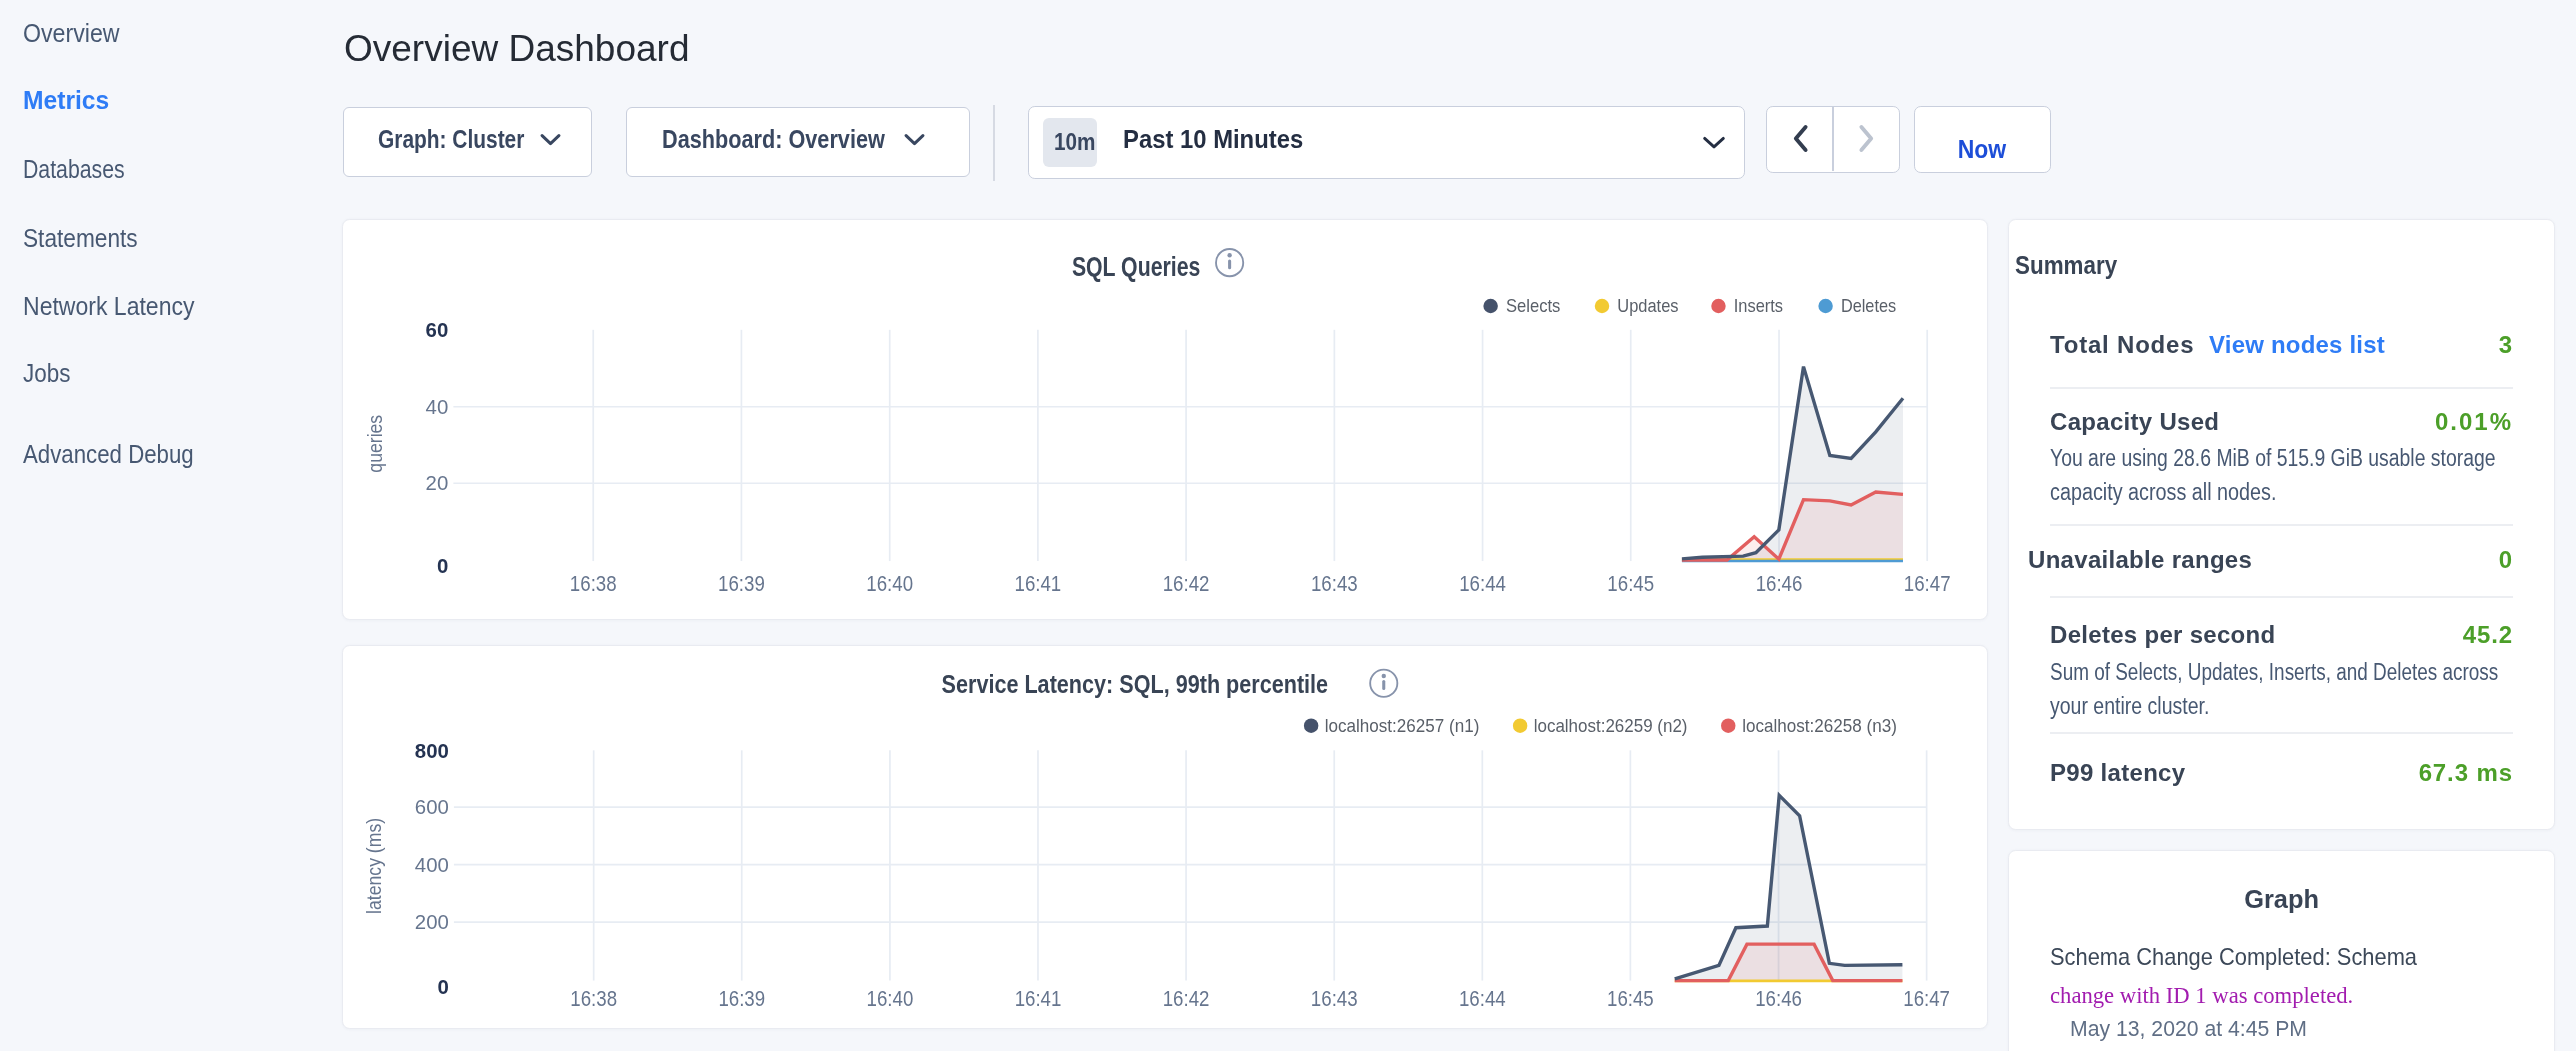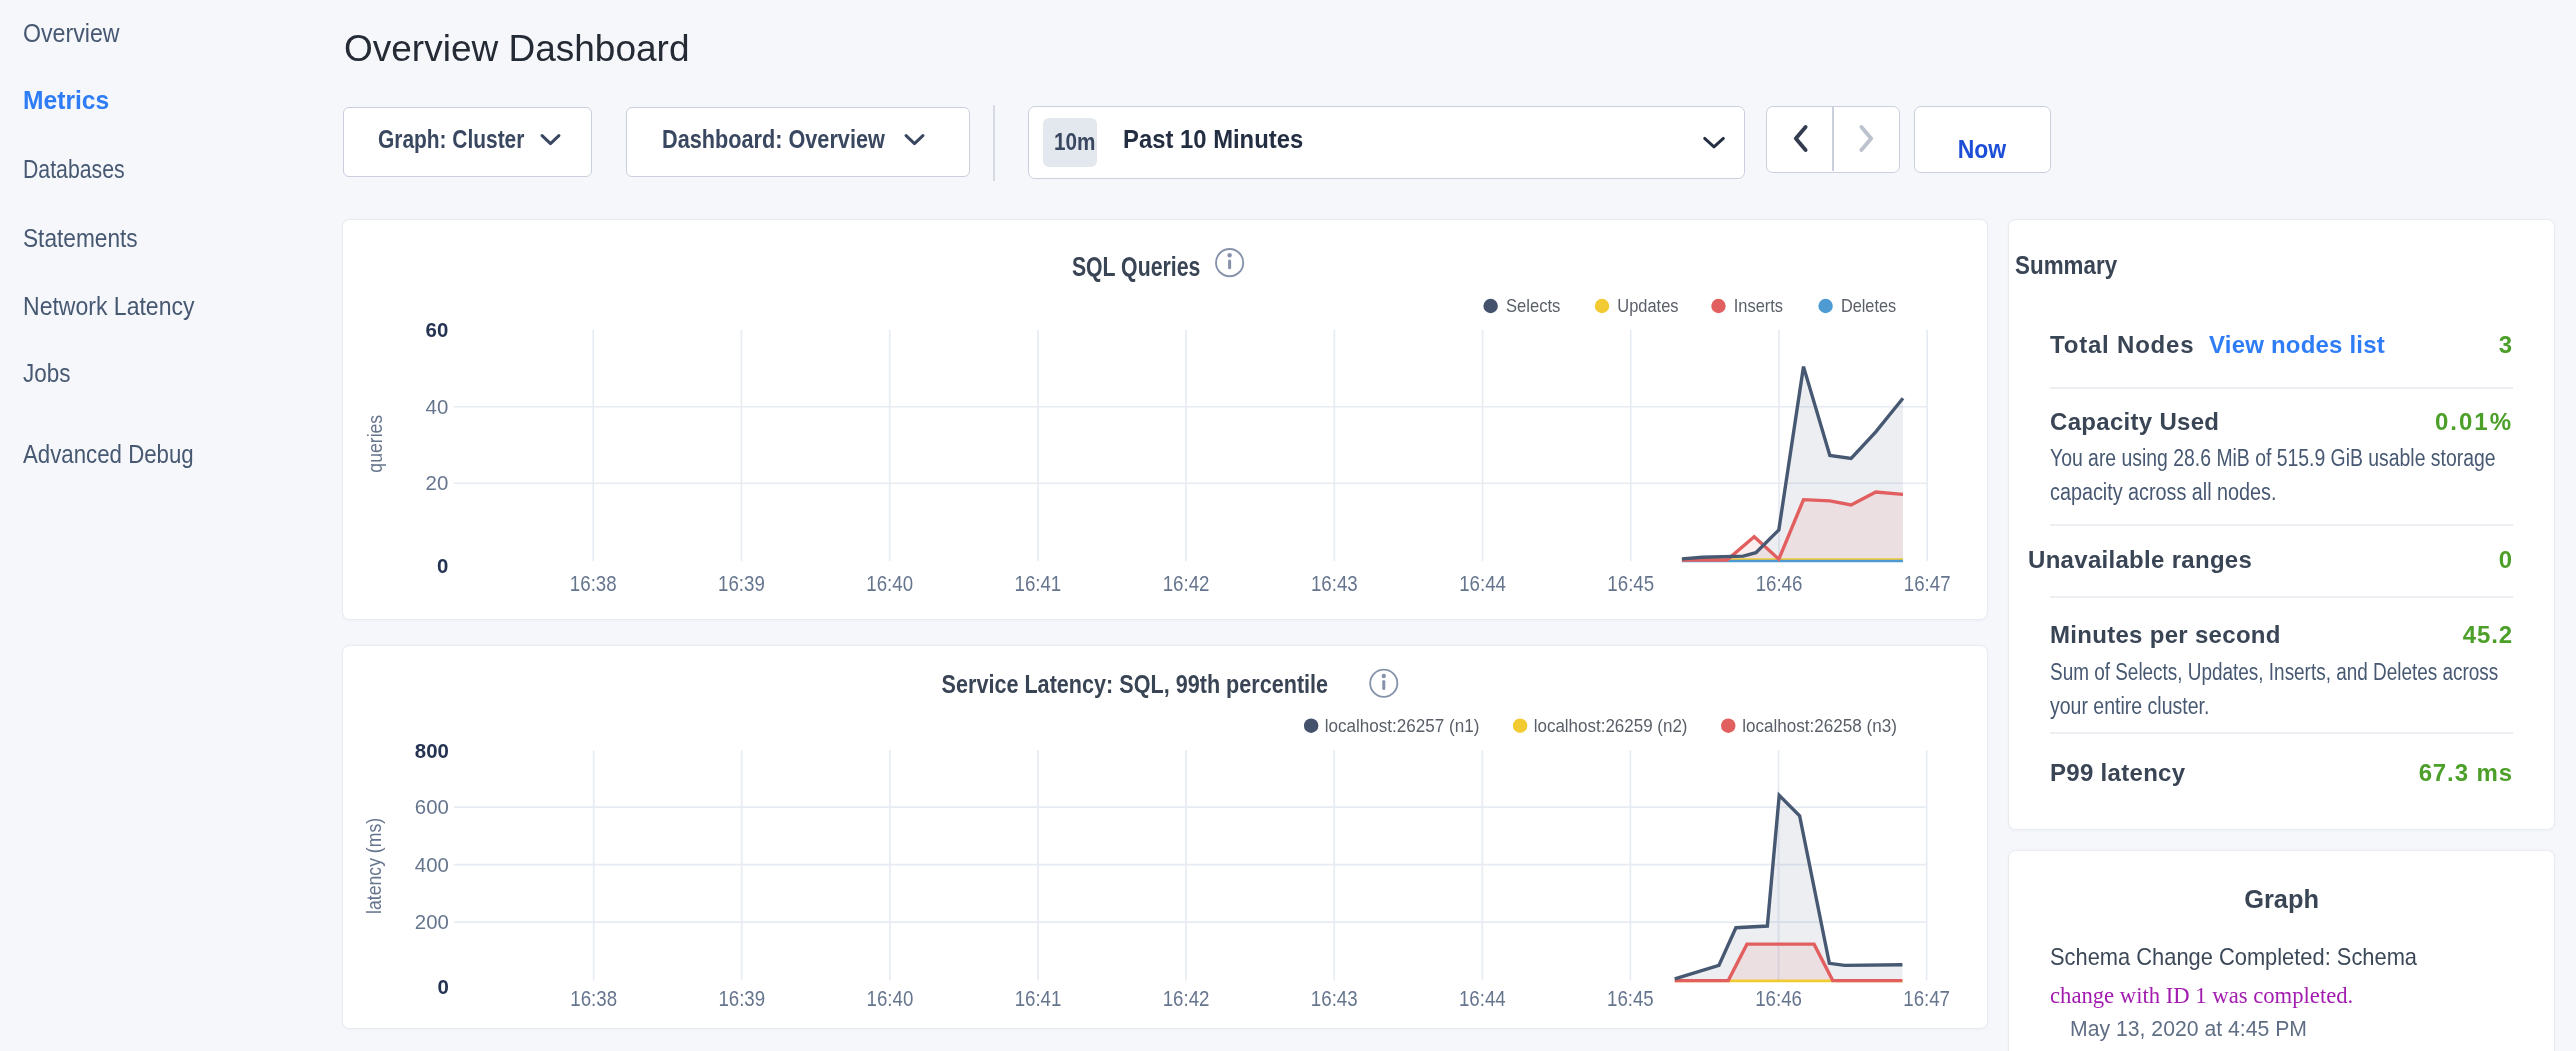--- a/index.html
+++ b/index.html
@@ -189,21 +189,21 @@
 
 <div class="t sumhdr" style="left:2050px; top:410px;">Capacity Used</div>
 <div class="t grn" style="right:63px; top:410px; letter-spacing:2px;">0.01%</div>
 <div class="t" style="left:2050px; top:441px; font-size:23px; line-height:34px; color:#475872;"><span class="sx" style="transform:scaleX(.843)">You are using 28.6 MiB of 515.9 GiB usable storage</span><br><span class="sx" style="transform:scaleX(.86)">capacity across all nodes.</span></div>
 <div class="divider" style="left:2050px; top:524px; width:463px;"></div>
 
 <div class="t sumhdr" style="left:1982px; top:548px;margin-left:46px;">Unavailable ranges</div>
 <div class="t grn" style="right:63px; top:548px;">0</div>
 <div class="divider" style="left:2050px; top:596px; width:463px;"></div>
 
-<div class="t sumhdr" style="left:2050px; top:623px;">Minutes per second</div>
+<div class="t sumhdr" style="left:2050px; top:623px;">Deletes per second</div>
 <div class="t grn" style="right:63px; top:623px;">45.2</div>
 <div class="t" style="left:2050px; top:655px; font-size:23px; line-height:34px; color:#475872;"><span class="sx" style="transform:scaleX(.823)">Sum of Selects, Updates, Inserts, and Deletes across</span><br><span class="sx" style="transform:scaleX(.848)">your entire cluster.</span></div>
 <div class="divider" style="left:2050px; top:732px; width:463px;"></div>
 
 <div class="t sumhdr" style="left:2050px; top:761px;">P99 latency</div>
 <div class="t grn" style="right:63px; top:761px;">67.3 ms</div>
 
 <div class="panel" style="left:2008px; top:850px; width:547px; height:255px;"></div>
 <div class="t" style="left:2008px; top:887px; width:547px; text-align:center; font-size:25.5px; font-weight:bold; color:#394455;"><span class="sx" style="transform:scaleX(.996); transform-origin:50% 50%;">Graph</span></div>
 <div class="t" style="left:2050px; top:945px; font-size:24px; color:#3c4858;"><span class="sx" style="transform:scaleX(.911)">Schema Change Completed: Schema</span></div>

